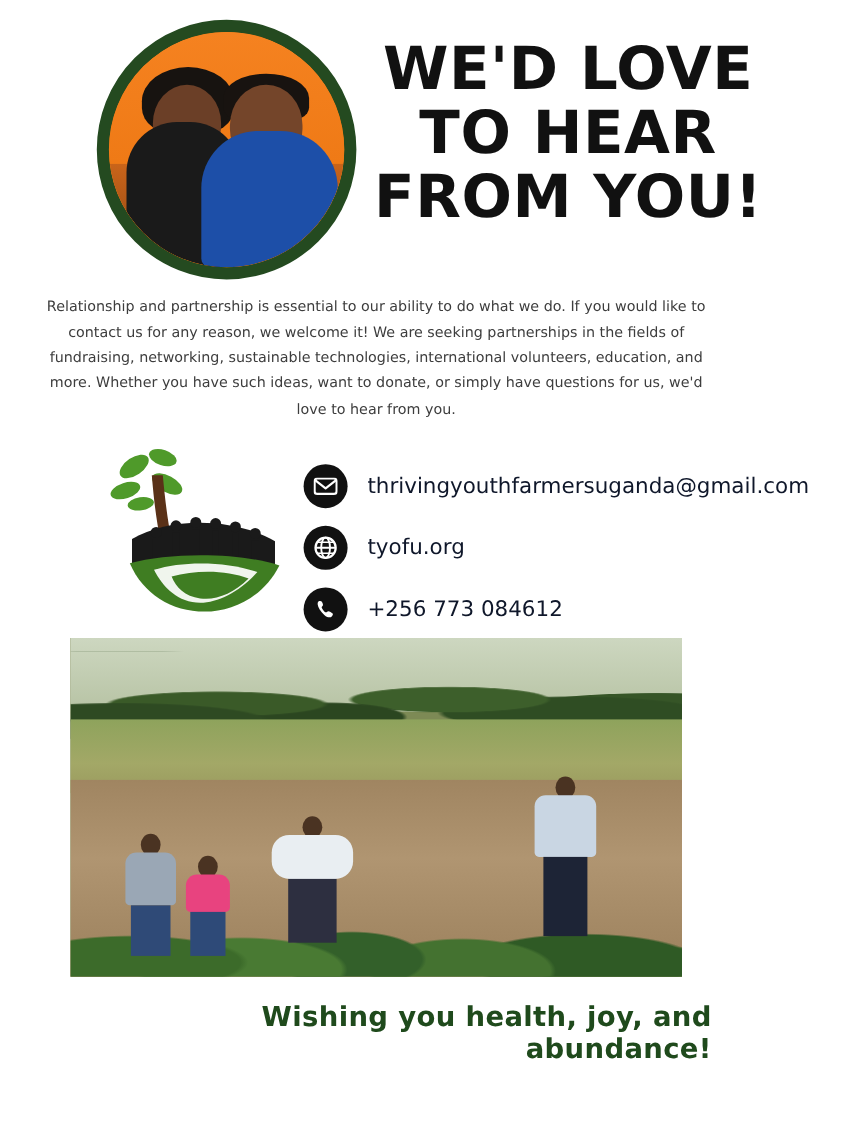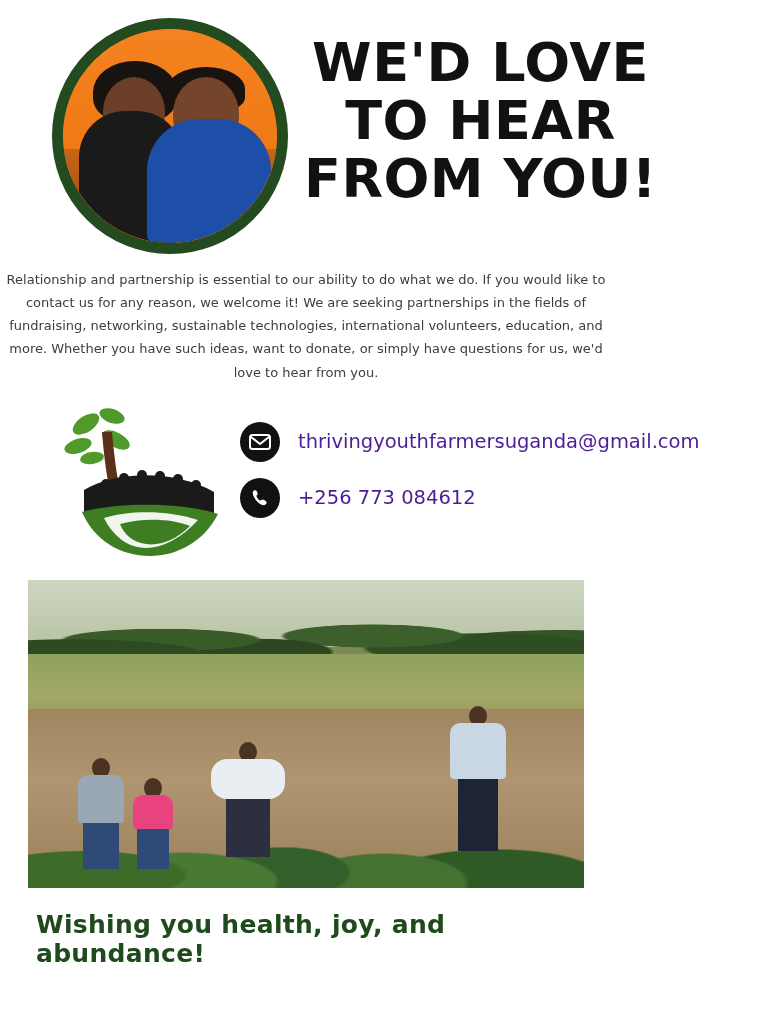--- a/index.html
+++ b/index.html
@@ -13,20 +13,21 @@
     font-family: "Liberation Sans", sans-serif;
     overflow: hidden;
     position: relative;
   }
 
   .page {
     width: 611px;
     height: 1024px;
     position: relative;
     background: #ffffff;
+    padding-left: 36px;
   }
 
   
   .header {
     display: flex;
     align-items: flex-start;
     padding: 14px 28px 0 36px;
     height: 250px;
     box-sizing: border-box;
   }
@@ -182,21 +183,21 @@
     flex: 0 0 40px;
     border-radius: 50%;
     background: #111111;
     display: flex;
     align-items: center;
     justify-content: center;
     margin-right: 18px;
   }
   .contact-text {
     font-size: 19.5px;
-    color: #4c1d95;
+    color: #0f172a;
     font-family: "DejaVu Sans", sans-serif;
   }
 
   
   .photo-wrap {
     margin: 6px auto 0 auto;
     width: 556px;
     height: 308px;
     position: relative;
     overflow: hidden;
@@ -249,21 +250,21 @@
   .fig-3 { left: 33%; width: 74px; bottom: 10%; }
   .fig-3 .torso { height: 40px; background: #e9eef2; border-radius: 16px; }
   .fig-3 .legs { height: 58px; background: #2d2f40; width: 44px; margin: 0 auto; }
   .fig-4 { right: 14%; width: 56px; bottom: 12%; }
   .fig-4 .torso { height: 56px; background: #c9d6e3; }
   .fig-4 .legs { height: 72px; background: #1d2436; width: 40px; margin: 0 auto; }
 
   
   .footer {
     margin-top: 22px;
-    text-align: left;
+    text-align: right;
     font-family: "DejaVu Sans", sans-serif;
     font-weight: bold;
     font-size: 25px;
     letter-spacing: 0.3px;
     color: #1f4a1c;
     margin-left: 36px;
   }
 </style>
 </head>
 <body>
@@ -338,20 +339,31 @@
       <div class="contact-row">
         <span class="contact-icon">
           <svg width="22" height="16" viewBox="0 0 22 16" aria-hidden="true">
             <rect x="1" y="1" width="20" height="14" rx="2.5" fill="none" stroke="#ffffff" stroke-width="2"></rect>
             <path d="M2 3 L11 10 L20 3" fill="none" stroke="#ffffff" stroke-width="2" stroke-linecap="round" stroke-linejoin="round"></path>
           </svg>
         </span>
         <span class="contact-text">thrivingyouthfarmersuganda@gmail.com</span>
       </div>
 
+      <div class="contact-row">
+        <span class="contact-icon">
+          <svg width="22" height="22" viewBox="0 0 22 22" aria-hidden="true">
+            <circle cx="11" cy="11" r="9.2" fill="none" stroke="#ffffff" stroke-width="2"></circle>
+            <ellipse cx="11" cy="11" rx="4" ry="9.2" fill="none" stroke="#ffffff" stroke-width="1.7"></ellipse>
+            <path d="M2 11 H20" stroke="#ffffff" stroke-width="1.7"></path>
+            <path d="M3.6 6 H18.4 M3.6 16 H18.4" stroke="#ffffff" stroke-width="1.4"></path>
+          </svg>
+        </span>
+        <span class="contact-text">tyofu.org</span>
+      </div>
 
       <div class="contact-row">
         <span class="contact-icon">
           <svg width="20" height="20" viewBox="0 0 20 20" aria-hidden="true">
             <path d="M4.2 2.4 C6 2, 6.6 2.6, 7.2 4.2 C7.8 5.8, 7.9 6.4, 6.8 7.3 C6.2 7.8, 6.3 8.4, 7.4 10 C8.6 11.7, 9.6 12.6, 10.4 12.6 C11.2 12.6, 11.6 11.6, 12.6 11.6 C13.6 11.6, 15.4 12.8, 16.2 13.6 C17 14.4, 16.6 15.4, 15.6 16.4 C14.4 17.6, 12 17.8, 8.8 15 C5.4 12, 3 8.2, 2.8 5.6 C2.7 4, 3 2.6, 4.2 2.4 Z" fill="#ffffff"></path>
           </svg>
         </span>
         <span class="contact-text">+256 773 084612</span>
       </div>
 

